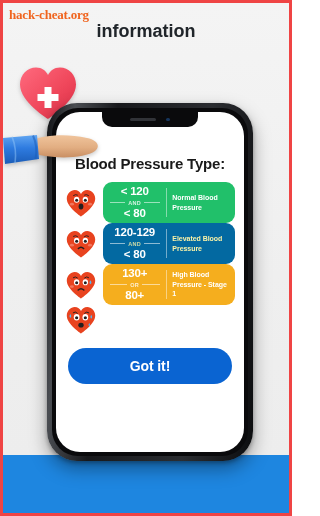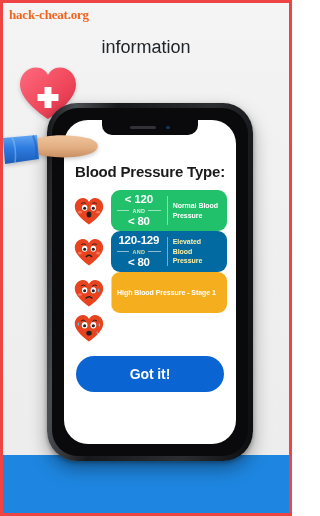--- a/index.html
+++ b/index.html
@@ -29,41 +29,41 @@
     color:#F0641E;white-space:nowrap;
   }
 
   
   .headline{position:absolute;left:0;top:14px;width:100%;text-align:center;}
   .headline .l1{
     display:block;font-size:30px;font-weight:bold;color:#1B62C8;
     line-height:32px;letter-spacing:0px;
   }
   .headline .l2{
-    display:block;font-size:18px;font-weight:normal;color:#20252A;
-    line-height:22px;margin-top:19px;
+    display:block;font-size:18px;font-weight:bold;color:#20252A;
+    line-height:22px;margin-top:3px;
   }
 
   
   .cross-heart{position:absolute;left:13px;top:60px;width:64px;height:60px;}
   .cross-heart svg{width:64px;height:60px;display:block;
     filter:drop-shadow(0 2px 2px rgba(0,0,0,.18));}
 
   
   .phone{
     position:absolute;left:44px;top:100px;width:206px;height:358px;
     border-radius:30px;
     background:linear-gradient(95deg,#101114 0%,#4a4d52 12%,#17181b 30%,#2b2d31 70%,#0c0d0f 100%);
     box-shadow:0 8px 18px rgba(0,0,0,.35), 0 2px 4px rgba(0,0,0,.3);
     padding:5px;box-sizing:border-box;
   }
   .phone-inner{
     position:relative;width:100%;height:100%;
     border-radius:26px;background:#0a0a0c;
-    padding:12px;box-sizing:border-box;
+    padding:4px;box-sizing:border-box;
   }
   .screen-face{
     position:relative;width:100%;height:100%;
     border-radius:24px;background:#ffffff;overflow:hidden;
   }
   .notch{
     position:absolute;left:50%;transform:translateX(-50%);top:0;
     width:96px;height:15px;background:#0a0a0c;
     border-bottom-left-radius:10px;border-bottom-right-radius:10px;
     display:flex;align-items:center;justify-content:center;gap:10px;
@@ -243,20 +243,29 @@
                   <circle cx="14.5" cy="16.1" r="1.9" fill="#231f20"></circle>
                   <circle cx="25.5" cy="16.1" r="1.9" fill="#231f20"></circle>
                   <path d="M10.3 9.6 q2.6 -2.1 5.2 0.4" stroke="#231f20" stroke-width="1.2" fill="none" stroke-linecap="round"></path>
                   <path d="M24.5 10 q2.6 -2.5 5.2 -0.4" stroke="#231f20" stroke-width="1.2" fill="none" stroke-linecap="round"></path>
                   <path d="M16.4 25.4 q3.6 -3.6 7.2 0" stroke="#231f20" stroke-width="1.9" fill="none" stroke-linecap="round"></path>
                   <path d="M32 13 q2.4 3.4 0 5.2 q-2.4 -1.8 0 -5.2 z" fill="#55B7F0"></path>
                   <ellipse cx="8.5" cy="21" rx="2.6" ry="1.8" fill="#F2806A" opacity="0.85"></ellipse>
                 </svg>
               </span>
               <div class="badge o">
+                <div class="vals">
+                  <span class="v">130+</span>
+                  <span class="conj">
+                    <i class="bar"></i>
+                    <b class="txt">OR</b>
+                    <i class="bar"></i>
+                  </span>
+                  <span class="v">80+</span>
+                </div>
                 <div class="sep"></div>
                 <div class="label">High Blood Pressure - Stage 1</div>
               </div>
             </div>
 
             <div class="row">
               <span class="heart-ico">
                 <svg viewBox="0 0 40 38" xmlns="http://www.w3.org/2000/svg">
                   <path d="M20 36 C20 36 2 24 2 13.5 C2 7 7 2.5 12 2.5 C16 2.5 18.8 5 20 7.5 C21.2 5 24 2.5 28 2.5 C33 2.5 38 7 38 13.5 C38 24 20 36 20 36 Z" fill="#E8431F"></path>
                   <ellipse cx="14.5" cy="15.5" rx="3.6" ry="4.1" fill="#fff"></ellipse>

